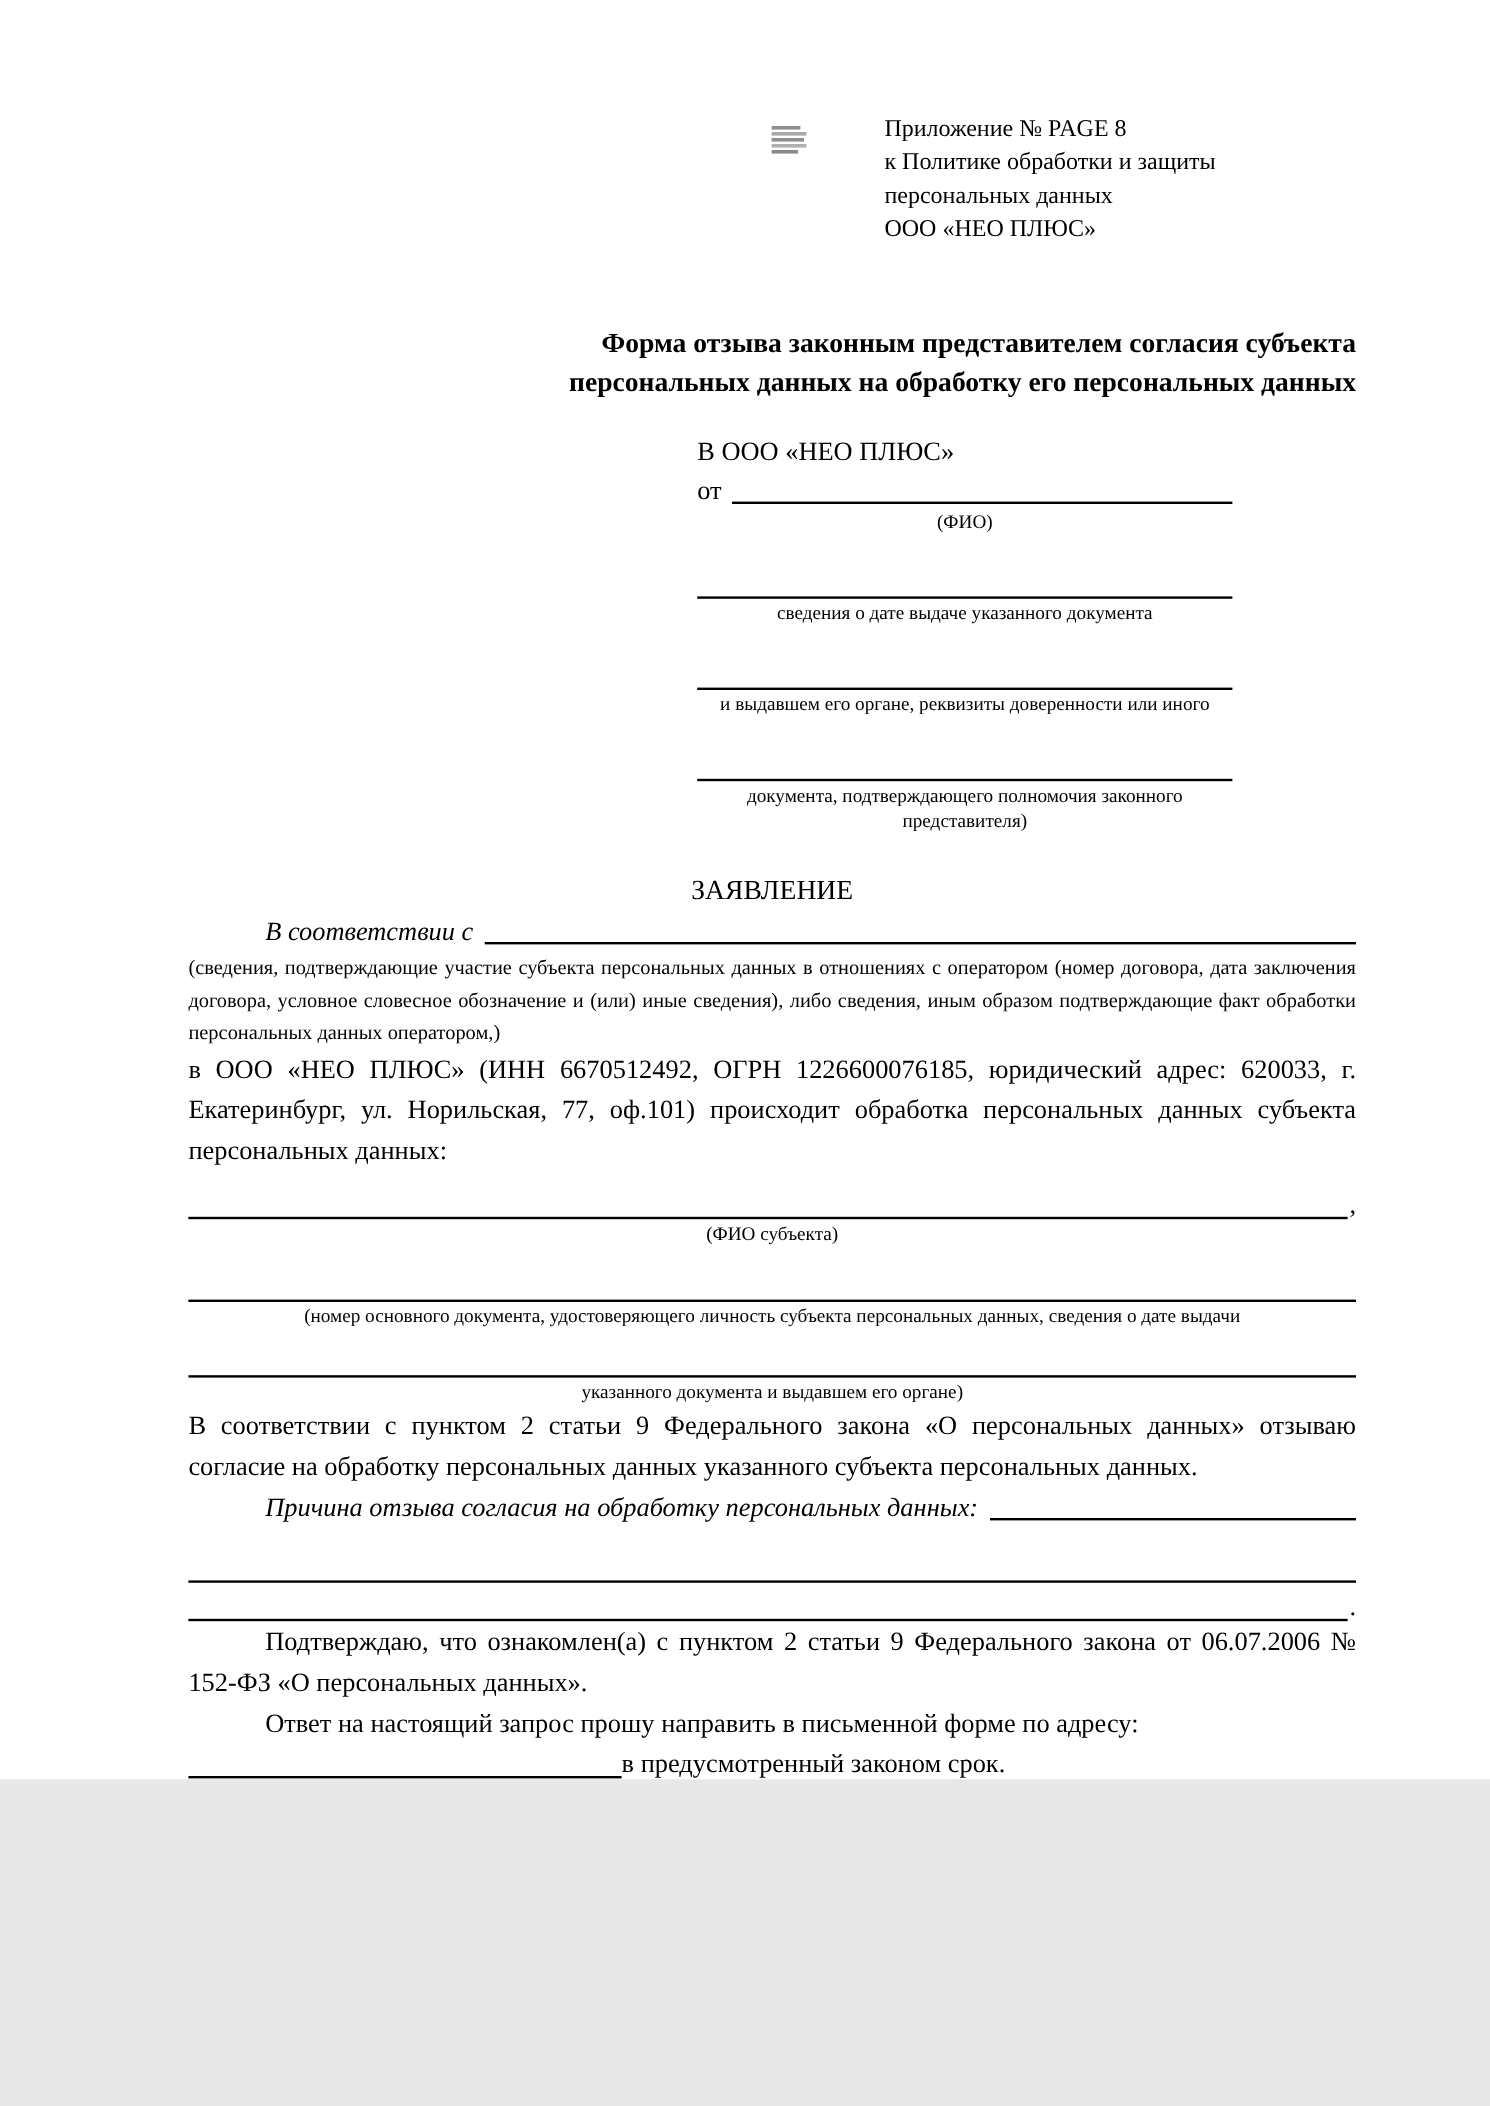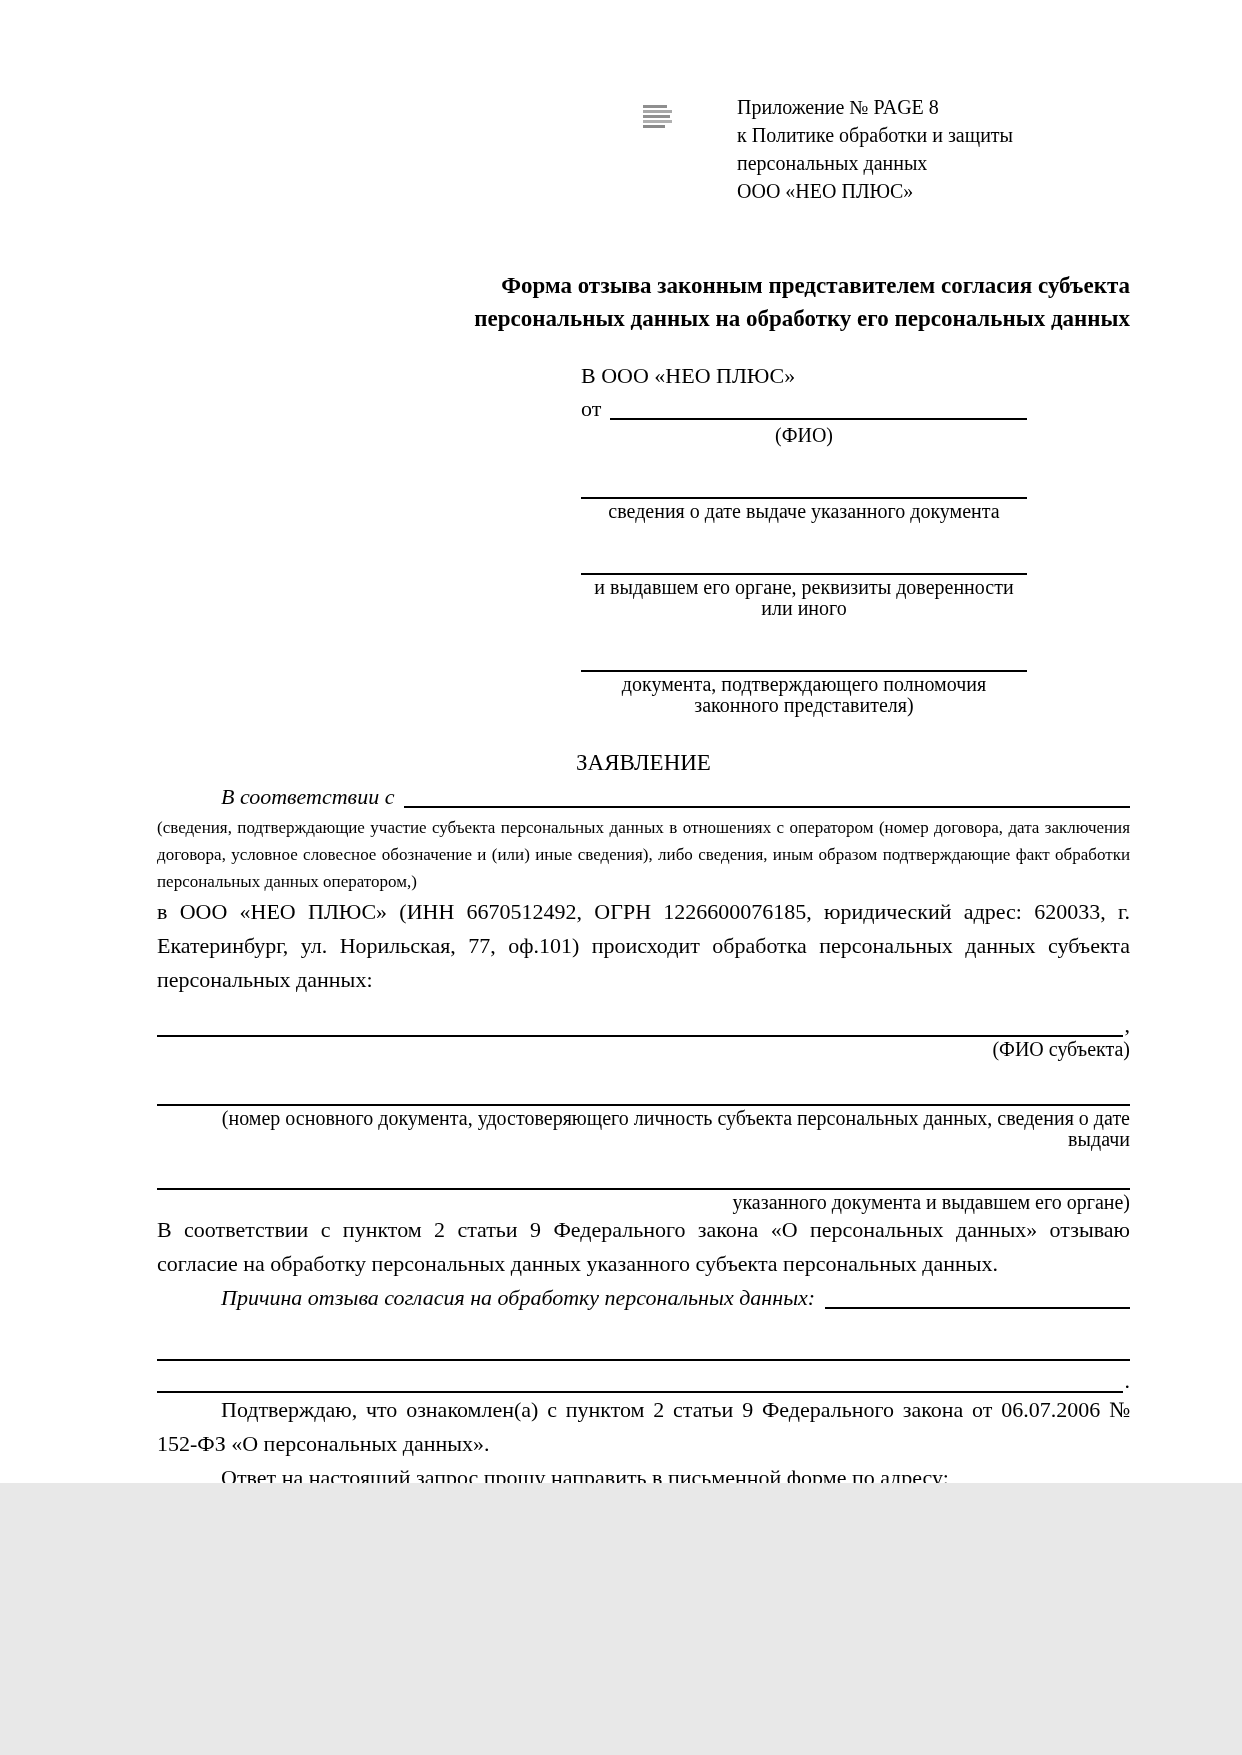--- a/index.html
+++ b/index.html
@@ -19,36 +19,36 @@
   .hicon i:nth-child(4){width:29px;background:#b0b0b0;}
   .hicon i:nth-child(5){width:22px;background:#8a8a8a;}
   .htext{margin-left:580px;}
   
   .title{margin-top:64px;text-align:right;font-weight:bold;font-size:23px;line-height:33px;}
   
   .addr{margin-left:424px;width:446px;font-size:22px;margin-top:24px;}
   .addr .to{line-height:33px;}
   .fillrow{display:flex;align-items:flex-end;line-height:33px;}
   .fillrow .fill{flex:1;border-bottom:2px solid #000;margin:0 0 5px 9px;}
-  .cap{font-size:20px;line-height:21px;text-align:center;}
+  .cap{font-size:16px;line-height:21px;text-align:center;}
   .blankrow{margin-top:27px;}
   .blankrow .bline{border-bottom:2px solid #000;height:24px;}
   .blankrow .cap{margin-top:2px;}
   
   .heading{margin-top:30px;text-align:center;font-size:23px;line-height:34px;}
   .para{font-size:22px;line-height:34px;text-align:justify;}
   .ind{text-indent:64px;}
   .lblrow{display:flex;align-items:flex-end;font-size:22px;line-height:34px;font-style:italic;}
   .lblrow .lbl{white-space:nowrap;padding-left:64px;}
   .lblrow .fill{flex:1;border-bottom:2px solid #000;margin:0 0 6px 10px;}
   .note{font-size:17px;line-height:27px;text-align:justify;}
   .sblank{display:flex;align-items:flex-end;height:32px;font-size:22px;}
   .sblank .line{flex:1;border-bottom:2px solid #000;}
   .sblank .tail{line-height:24px;margin-left:2px;white-space:nowrap;}
-  .scap{margin-top:2px;text-align:right;}
+  .scap{margin-top:2px;}
   .replyrow{display:flex;align-items:flex-end;font-size:22px;line-height:34px;}
   .replyrow .ufixed{width:361px;border-bottom:2px solid #000;margin-bottom:5px;}
   
   .footer{display:flex;font-size:22px;line-height:30px;}
   .sig{margin-left:auto;margin-right:120px;display:flex;align-items:flex-end;}
   .sig .uline{width:274px;border-bottom:2px solid #000;margin-bottom:5px;}
   .mt8{margin-top:8px;}
   .mt14{margin-top:14px;}
 </style>
 </head>

